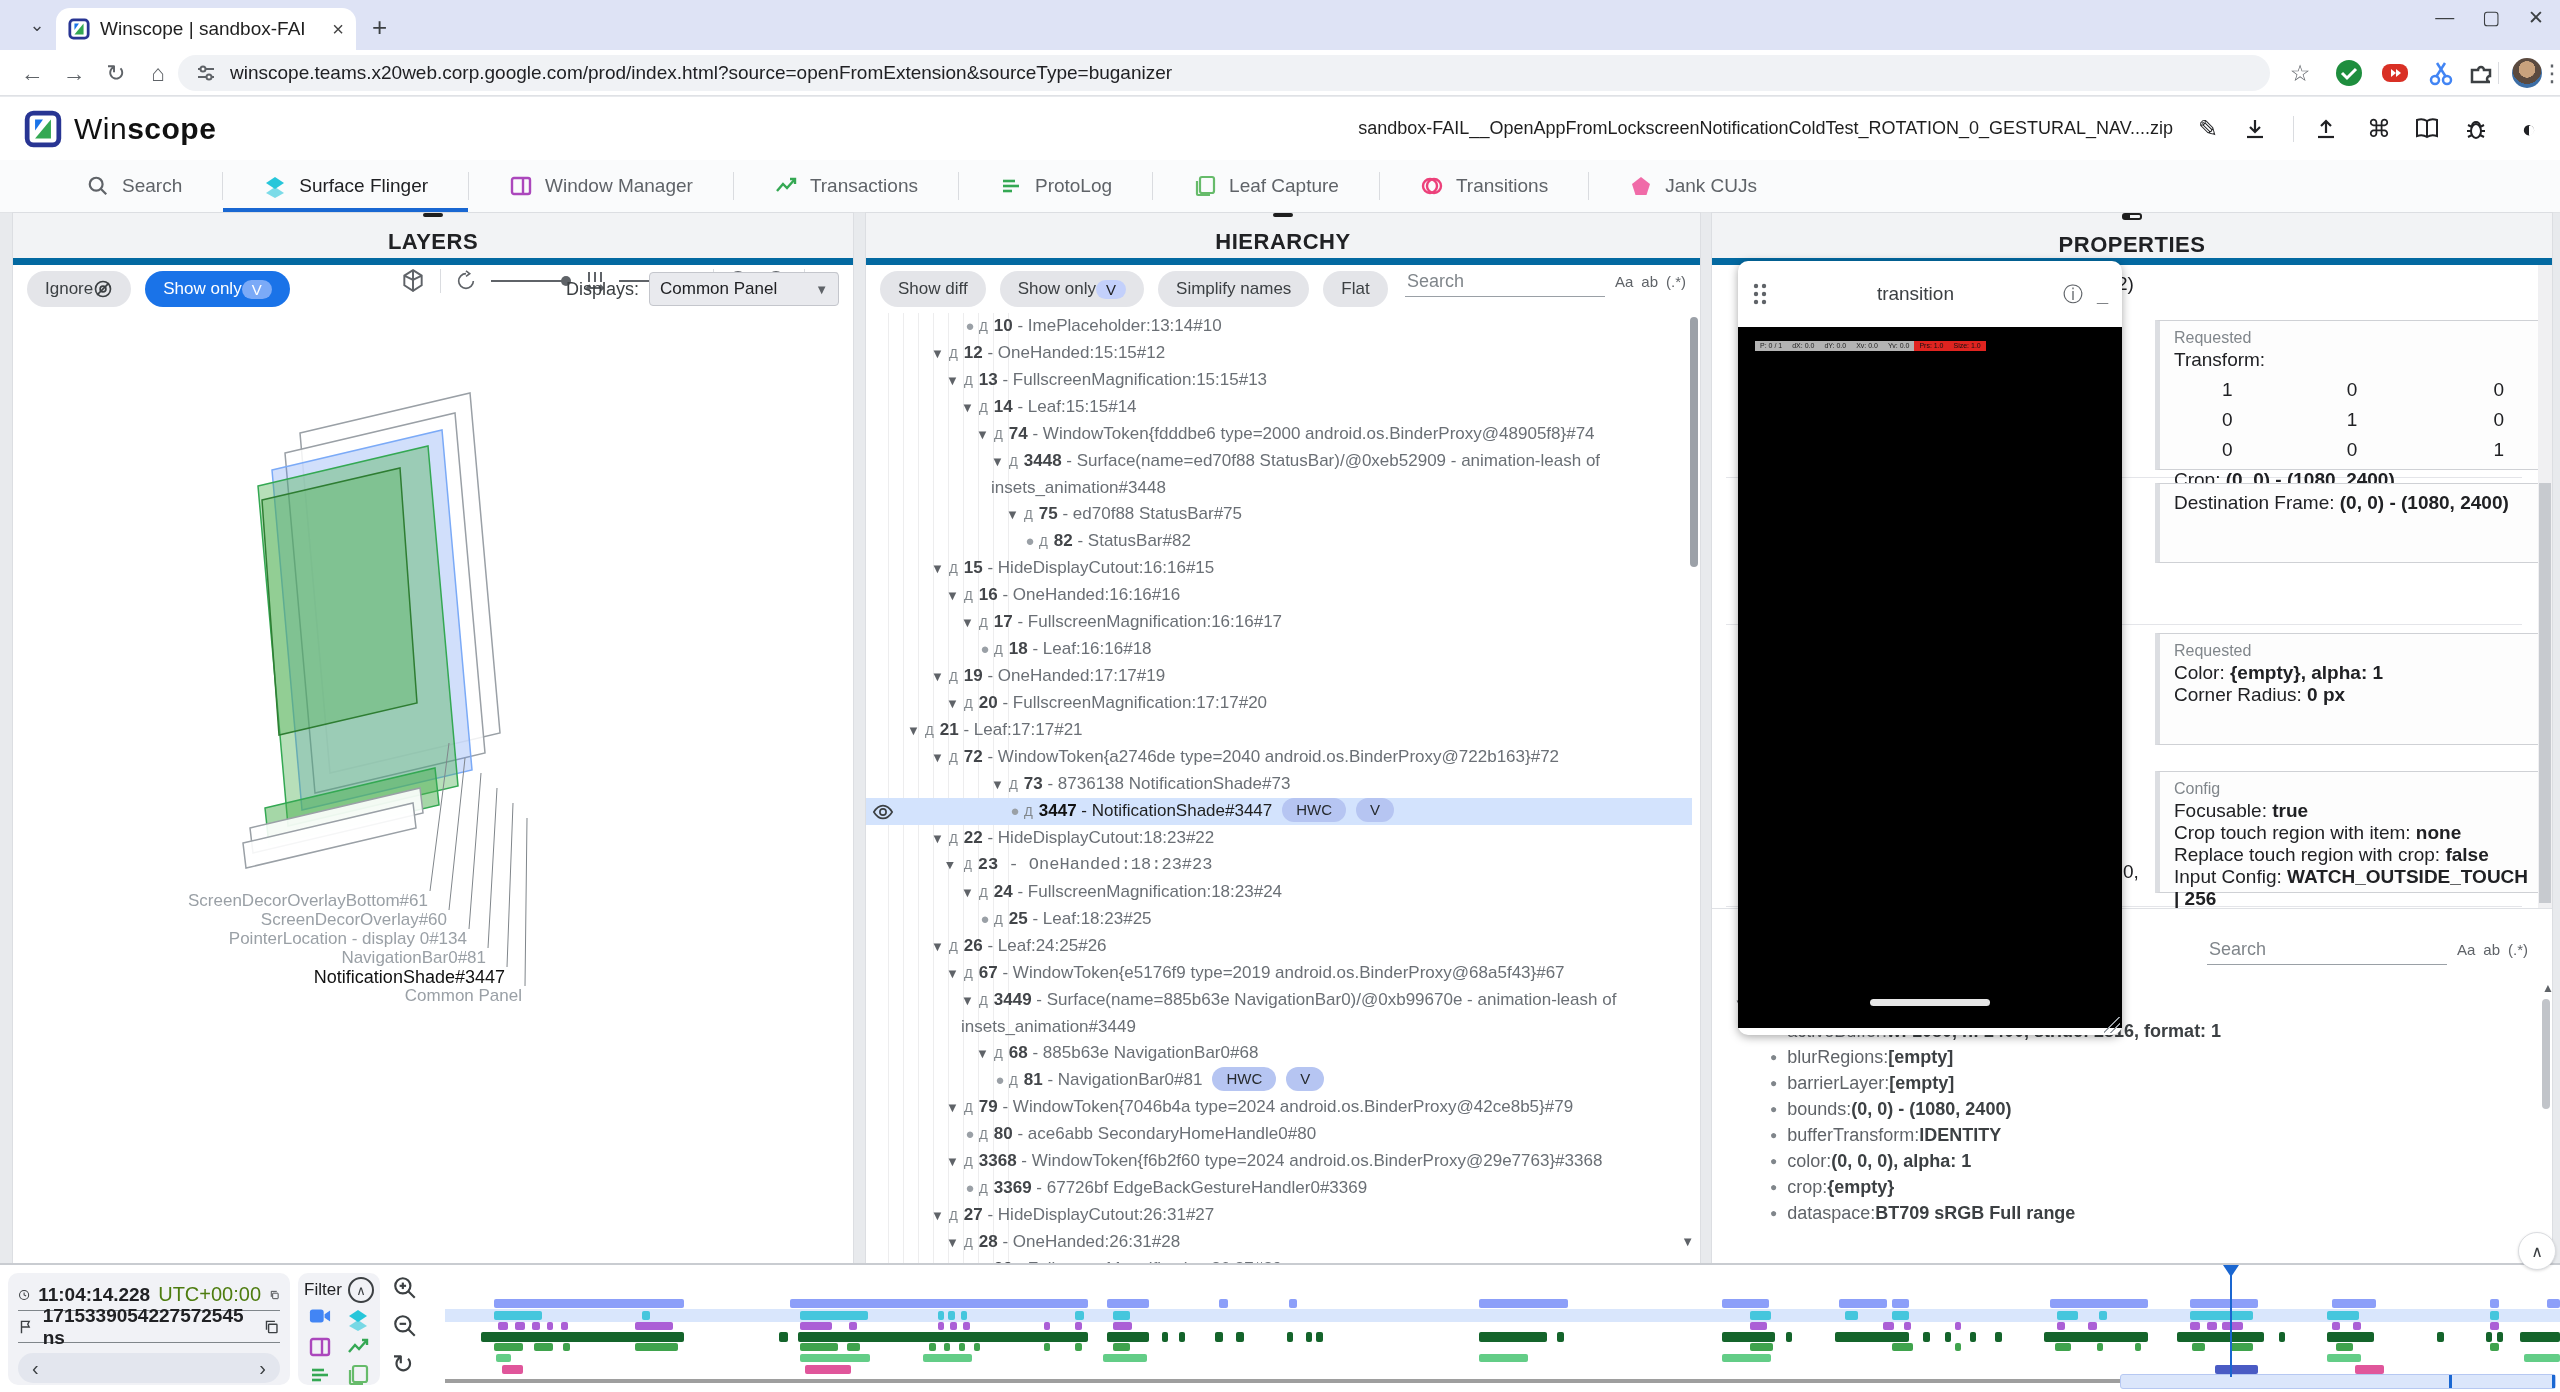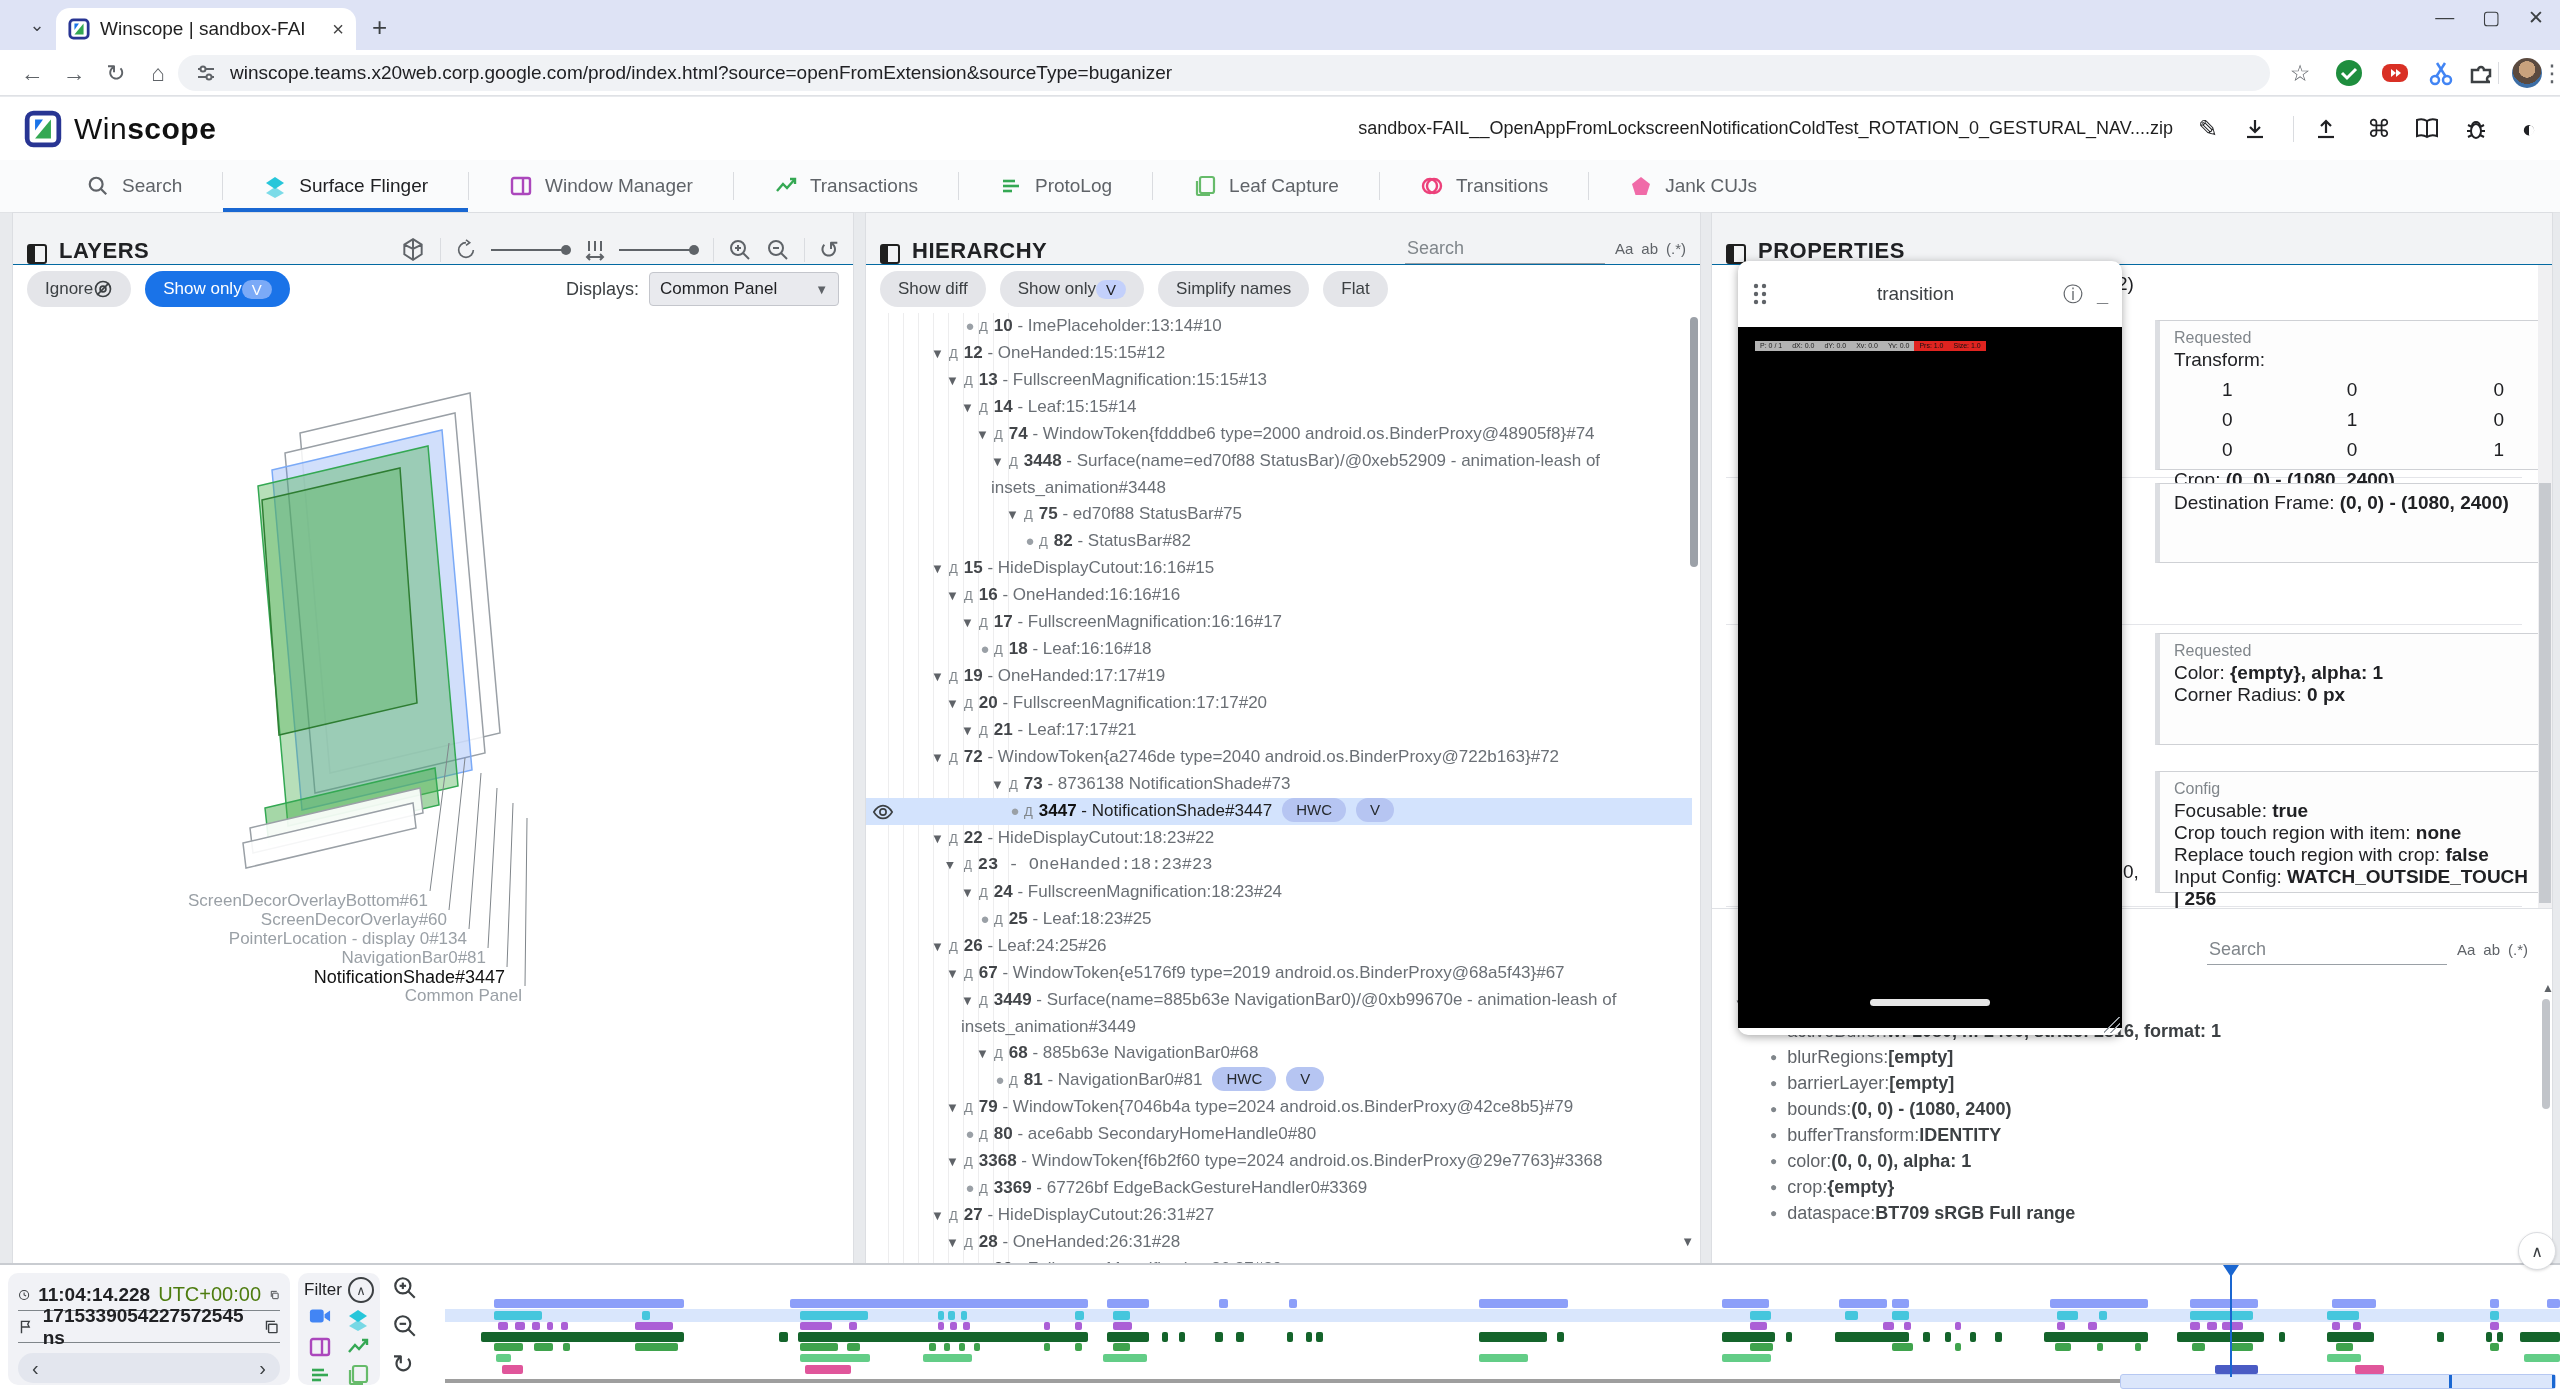--- a/index.html
+++ b/index.html
@@ -39,21 +39,21 @@
   .nav-tab.active { color:#202124; }
   .nav-tab.active::after { content:""; position:absolute; left:0; right:0; bottom:0; height:4px; background:#1967d2; }
   .nav-div { width:1px; background:#dadce0; margin:12px 0; }
   .nav-ic { width:24px; height:24px; display:flex; align-items:center; justify-content:center; }
 
   
   .panel { position:absolute; top:213px; height:1050px; background:#fff; box-shadow:0 0 0 1px #dcdee2; }
   #panel-layers { left:13px; width:840px; }
   #panel-hierarchy { left:866px; width:834px; }
   #panel-props { left:1712px; width:840px; }
-  .p-header { height:52px; background:#f2f3f5; border-bottom:1px solid #0369a1; display:flex; align-items:flex-end; padding:0 14px; gap:12px; }
+  .p-header { height:52px; background:#f2f3f5; border-bottom:7px solid #0369a1; display:flex; align-items:center; padding:0 14px; gap:12px;flex-direction:column; }
   .p-title { font-size:22px; font-weight:700; color:#202124; letter-spacing:.5px; }
   .p-hicon { width:20px; height:20px; border:2px solid #1f1f1f; border-radius:3px; background:linear-gradient(to right,#1f1f1f 0 38%,transparent 38%); }
   .chip { display:inline-flex; align-items:center; height:36px; padding:0 18px; border-radius:18px; background:#e4e5e9; color:#3c4043; font-size:17px; white-space:nowrap; }
   .chip .badge { background:#c3d0fb; color:#202124; border-radius:12px; padding:1px 10px; font-size:15px; }
   .chip.blue { background:#1a73e8; color:#fff; }
   .chip.blue .badge { background:#7baaf7; color:#fff; }
 
   
   #layers-tools { margin-left:auto; display:flex; align-items:center; gap:14px; color:#5f6368; }
   .lt-div { width:1px; height:24px; background:#dadce0; }
@@ -506,21 +506,21 @@
       <div class="trow" style="padding-left: 110px;"><span class="arrow">▼</span><span class="flagic">Д</span><span class="nid">74</span><span> - WindowToken{fdddbe6 type=2000 android.os.BinderProxy@48905f8}#74</span></div>
       <div class="trow" style="padding-left: 125px;"><span class="arrow">▼</span><span class="flagic">Д</span><span class="nid">3448</span><span> - Surface(name=ed70f88 StatusBar)/@0xeb52909 - animation-leash of insets_animation#3448</span></div>
       <div class="trow" style="padding-left: 140px;"><span class="arrow">▼</span><span class="flagic">Д</span><span class="nid">75</span><span> - ed70f88 StatusBar#75</span></div>
       <div class="trow" style="padding-left: 155px;"><span class="dot">●</span><span class="flagic">Д</span><span class="nid">82</span><span> - StatusBar#82</span></div>
       <div class="trow" style="padding-left: 65px;"><span class="arrow">▼</span><span class="flagic">Д</span><span class="nid">15</span><span> - HideDisplayCutout:16:16#15</span></div>
       <div class="trow" style="padding-left: 80px;"><span class="arrow">▼</span><span class="flagic">Д</span><span class="nid">16</span><span> - OneHanded:16:16#16</span></div>
       <div class="trow" style="padding-left: 95px;"><span class="arrow">▼</span><span class="flagic">Д</span><span class="nid">17</span><span> - FullscreenMagnification:16:16#17</span></div>
       <div class="trow" style="padding-left: 110px;"><span class="dot">●</span><span class="flagic">Д</span><span class="nid">18</span><span> - Leaf:16:16#18</span></div>
       <div class="trow" style="padding-left: 65px;"><span class="arrow">▼</span><span class="flagic">Д</span><span class="nid">19</span><span> - OneHanded:17:17#19</span></div>
       <div class="trow" style="padding-left: 80px;"><span class="arrow">▼</span><span class="flagic">Д</span><span class="nid">20</span><span> - FullscreenMagnification:17:17#20</span></div>
-      <div class="trow" style="padding-left: 95px;"><span class="arrow">▼</span><span class="flagic">Д</span><span class="nid">21</span><span> - Leaf:17:17#21</span></div>
+      <div class="trow" style=" margin-left: 41px;"><span class="arrow">▼</span><span class="flagic">Д</span><span class="nid">21</span><span> - Leaf:17:17#21</span></div>
       <div class="trow" style="padding-left: 65px;"><span class="arrow">▼</span><span class="flagic">Д</span><span class="nid">72</span><span> - WindowToken{a2746de type=2040 android.os.BinderProxy@722b163}#72</span></div>
       <div class="trow" style="padding-left: 125px;"><span class="arrow">▼</span><span class="flagic">Д</span><span class="nid">73</span><span> - 8736138 NotificationShade#73</span></div>
       <div class="trow sel" style="padding-left: 140px;"><span class="eye">
           <svg width="22" height="22" viewBox="0 0 24 24" stroke="#3c4043" stroke-width="1.8" fill="none">
             <path d="M2 12 c3-5 7-7 10-7 s7 2 10 7 c-3 5-7 7-10 7 s-7-2-10-7 z"></path>
             <circle cx="12" cy="12" r="3.4"></circle>
           </svg>
         </span><span class="dot">●</span><span class="flagic">Д</span><span class="nid">3447</span><span> - NotificationShade#3447</span><span class="tbadge">HWC</span><span class="tbadge">V</span></div>
       <div class="trow" style="padding-left: 65px;"><span class="arrow">▼</span><span class="flagic">Д</span><span class="nid">22</span><span> - HideDisplayCutout:18:23#22</span></div>
       <div class="trow" style="padding-left: 80px; font-family: Liberation Mono, monospace;"><span class="arrow">▼</span><span class="flagic">Д</span><span class="nid">23</span><span> - OneHanded:18:23#23</span></div>

